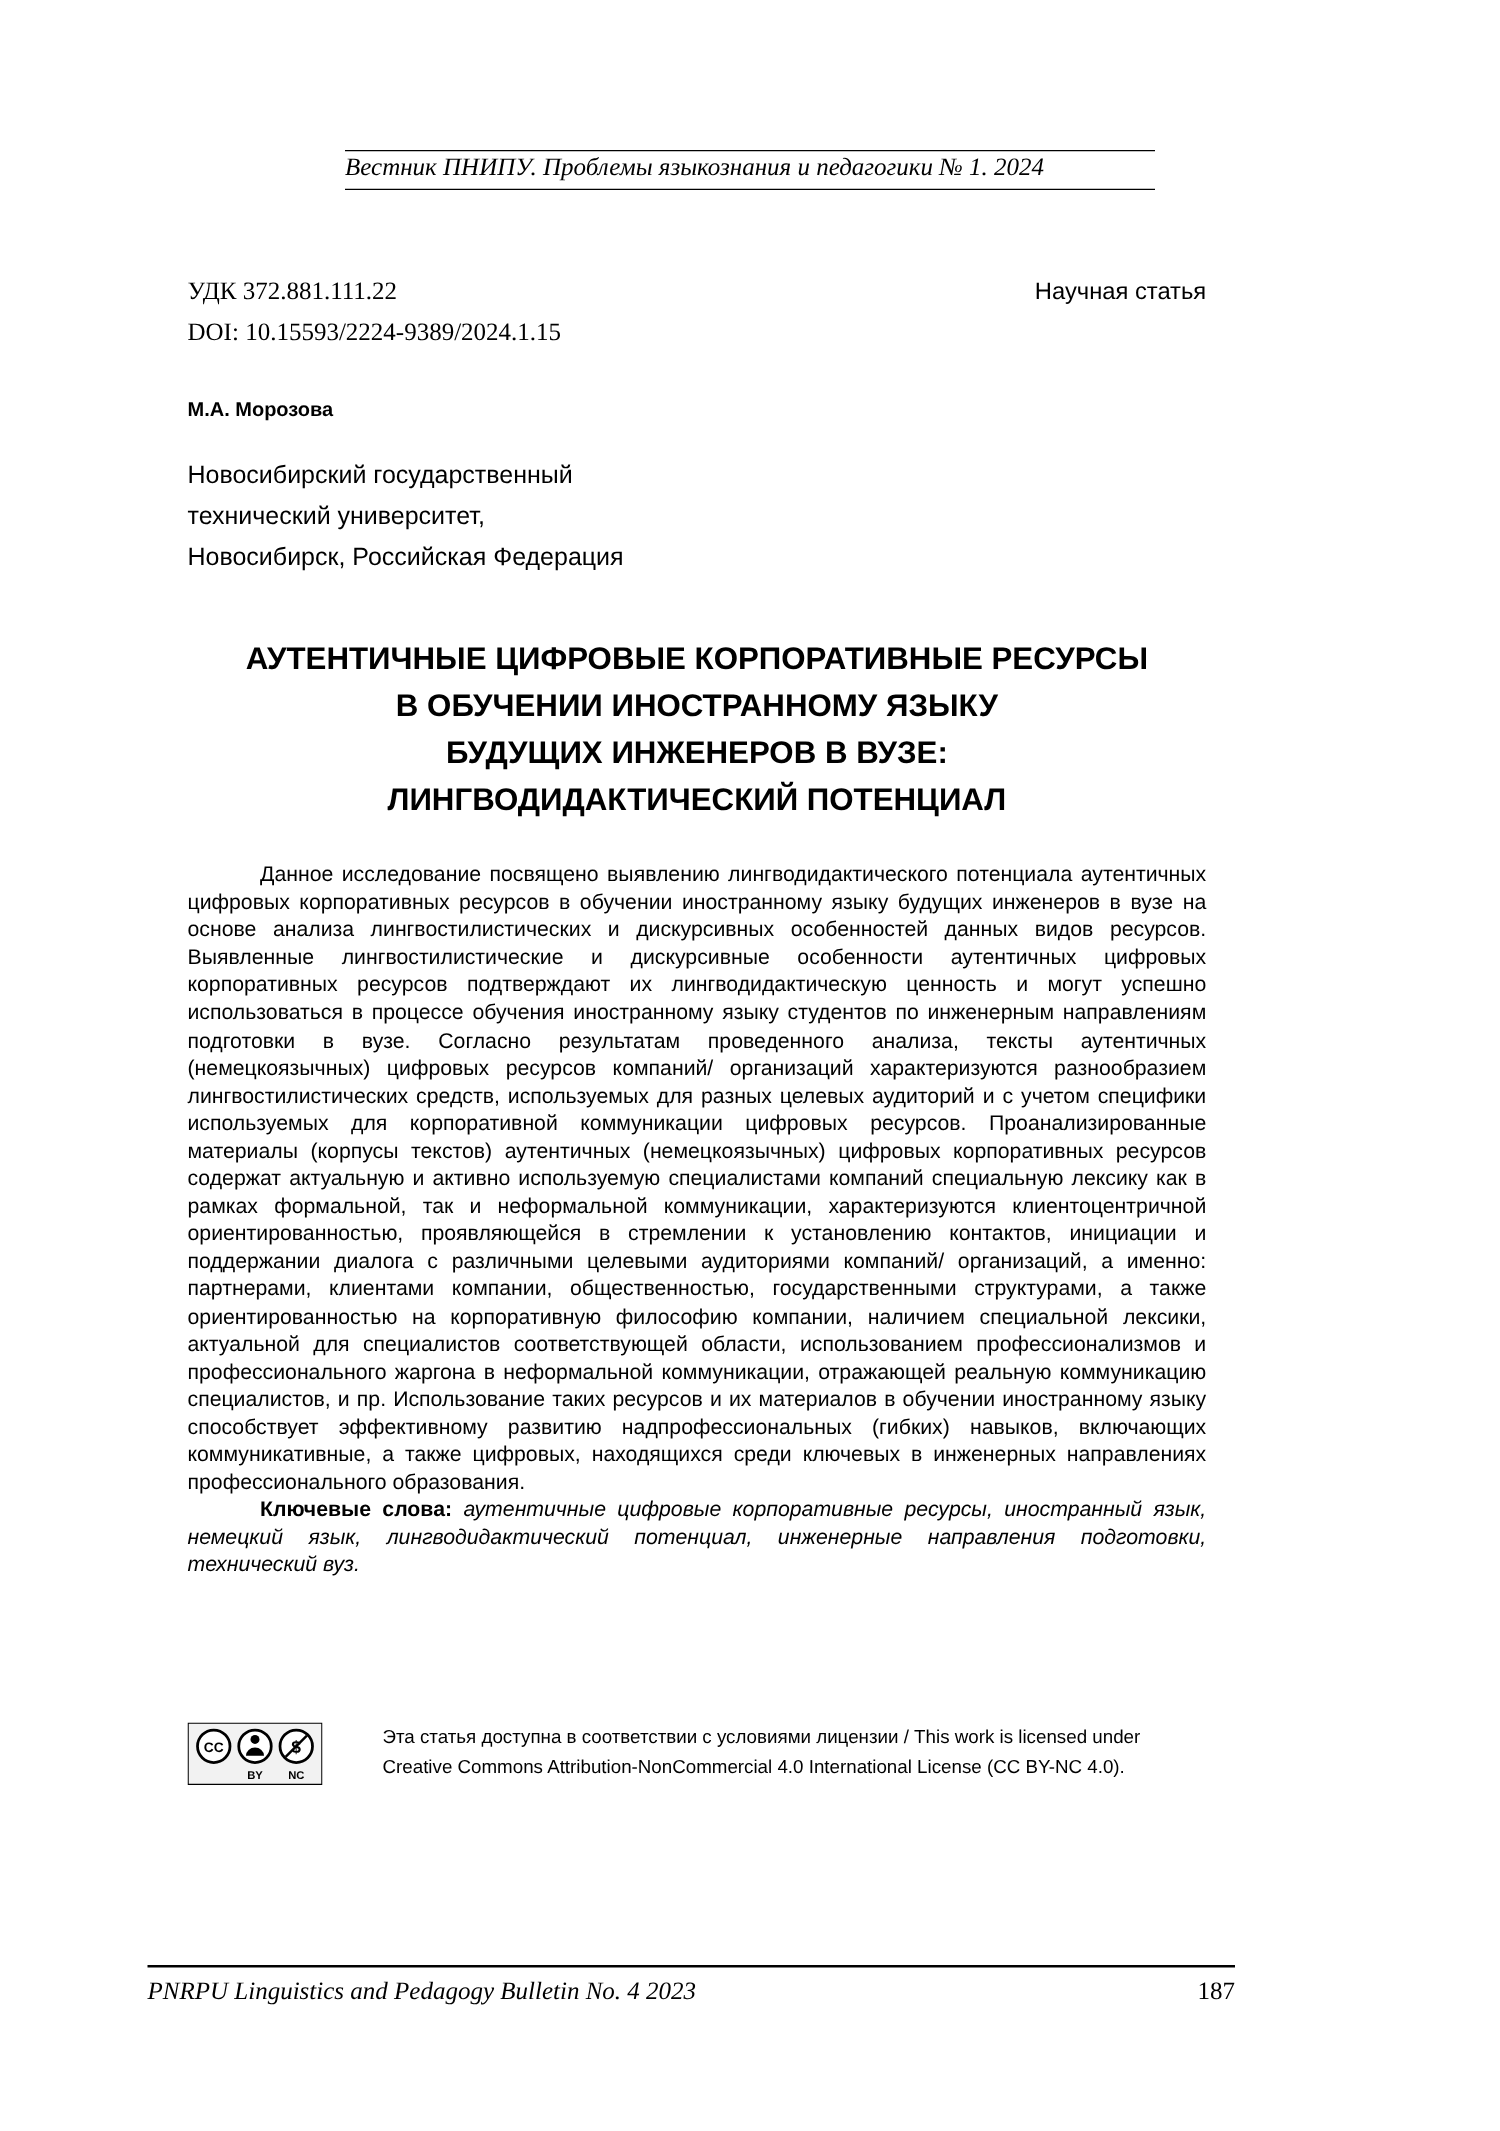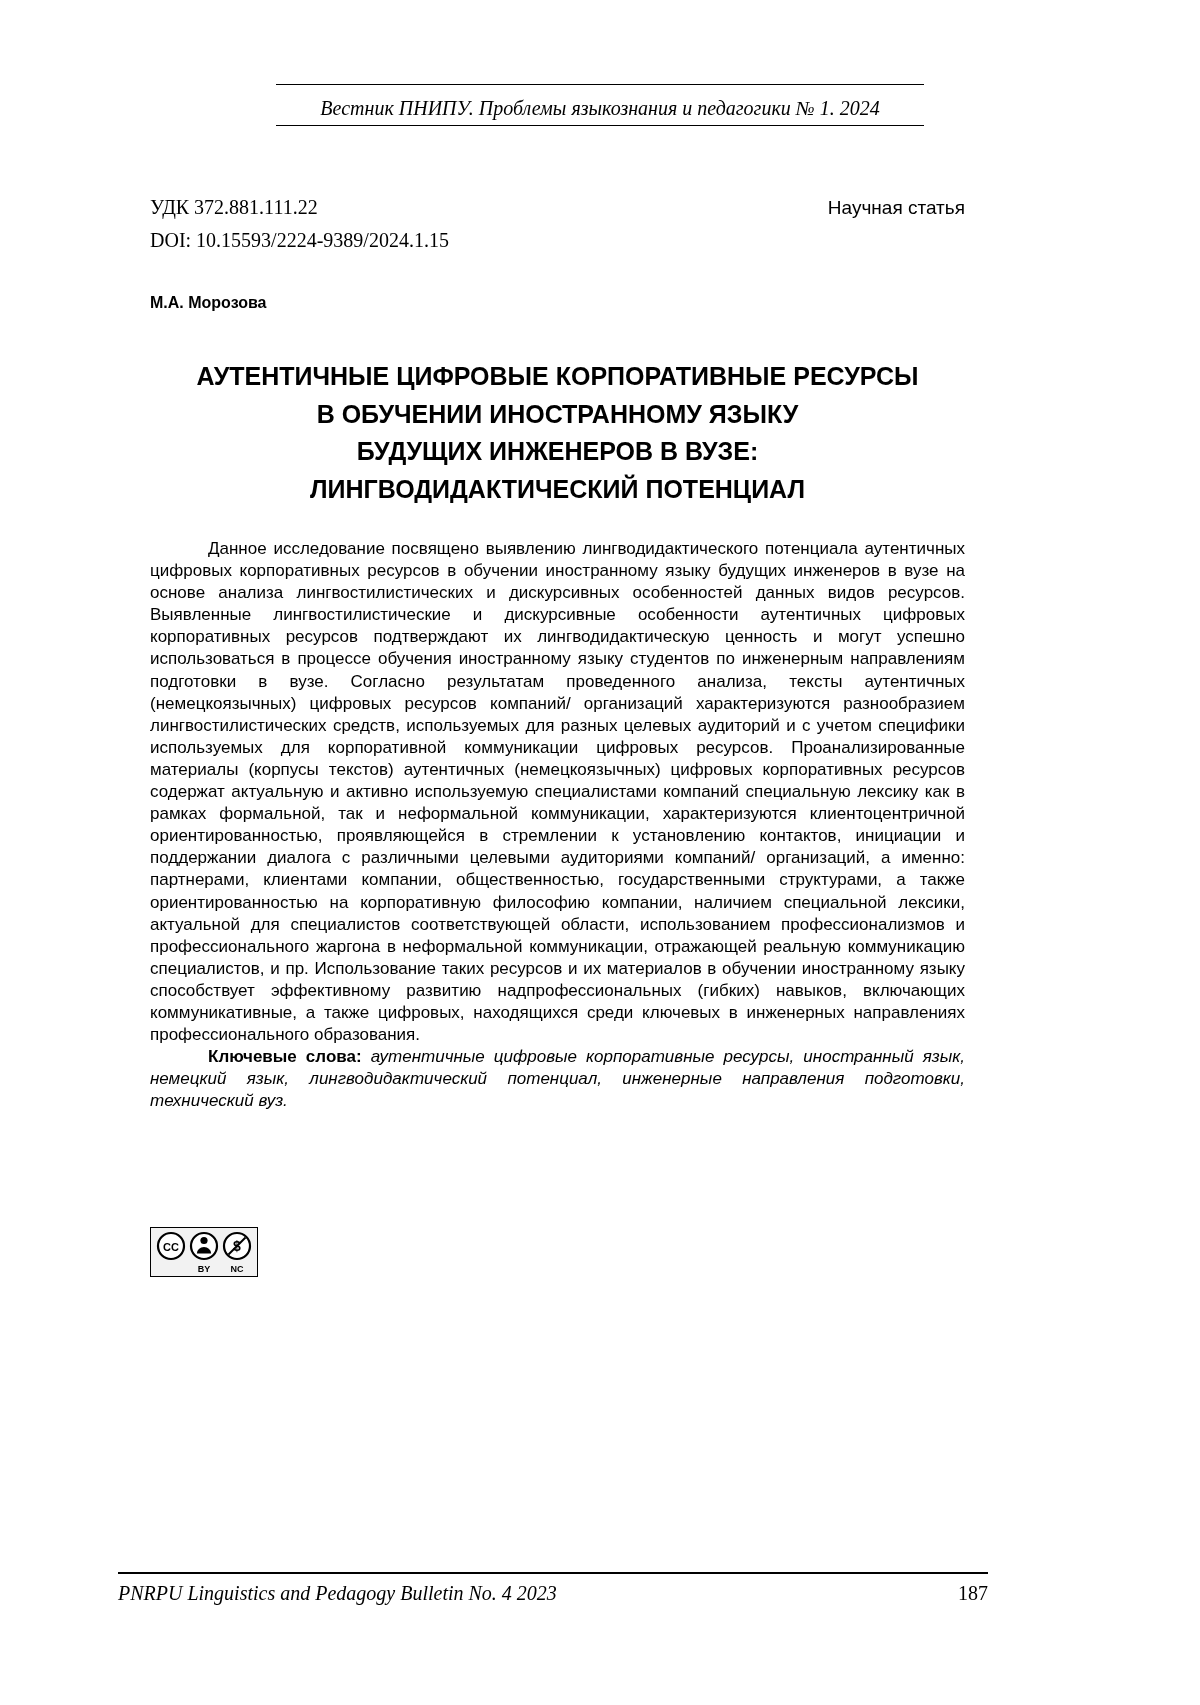--- a/index.html
+++ b/index.html
@@ -7,29 +7,28 @@
   .page {
     position: relative;
     width: 1200px;
     height: 1705px;
     background: #ffffff;
     color: #000000;
     font-family: "Liberation Sans", sans-serif;
     overflow: hidden;
   }
   .journal-header {
-    margin: 84px auto 0 auto;
+    margin: 120px auto 0 auto;
     width: 648px;
-    text-align: center;
     font-family: "Liberation Serif", serif;
     font-style: italic;
     font-size: 20px;
     border-top: 1.5px solid #000;
     border-bottom: 1.5px solid #000;
-    padding: 12px 0 5px 0;
+    padding: 2px 0 5px 0;
   }
   .content { margin-left: 150px; width: 815px; }
 
   .meta-row {
     display: flex;
     justify-content: space-between;
     align-items: center;
     margin-top: 70px;
   }
   .udk, .doi {
@@ -113,20 +112,23 @@
 
     <div class="meta-row">
       <span class="udk">УДК 372.881.111.22</span>
       <span class="article-type">Научная статья</span>
     </div>
     <div class="doi">DOI: 10.15593/2224-9389/2024.1.15</div>
 
     <div class="author-row">
       <div>
         <div class="author-name">М.А. Морозова</div>
+        <div class="affiliation">Новосибирский государственный
+технический университет,
+Новосибирск, Российская Федерация</div>
       </div>
     </div>
 
     <h1 class="article-title">АУТЕНТИЧНЫЕ ЦИФРОВЫЕ КОРПОРАТИВНЫЕ РЕСУРСЫ
 В ОБУЧЕНИИ ИНОСТРАННОМУ ЯЗЫКУ
 БУДУЩИХ ИНЖЕНЕРОВ В ВУЗЕ:
 ЛИНГВОДИДАКТИЧЕСКИЙ ПОТЕНЦИАЛ</h1>
 
     <p class="abstract">Данное исследование посвящено выявлению лингводидактического потенциала аутентичных цифровых корпоративных ресурсов в обучении иностранному языку будущих инженеров в вузе на основе анализа лингвостилистических и дискурсивных особенностей данных видов ресурсов. Выявленные лингвостилистические и дискурсивные особенности аутентичных цифровых корпоративных ресурсов подтверждают их лингводидактическую ценность и могут успешно использоваться в процессе обучения иностранному языку студентов по инженерным направлениям подготовки в вузе. Согласно результатам проведенного анализа, тексты аутентичных (немецкоязычных) цифровых ресурсов компаний/ организаций характеризуются разнообразием лингвостилистических средств, используемых для разных целевых аудиторий и с учетом специфики используемых для корпоративной коммуникации цифровых ресурсов. Проанализированные материалы (корпусы текстов) аутентичных (немецкоязычных) цифровых корпоративных ресурсов содержат актуальную и активно используемую специалистами компаний специальную лексику как в рамках формальной, так и неформальной коммуникации, характеризуются клиентоцентричной ориентированностью, проявляющейся в стремлении к установлению контактов, инициации и поддержании диалога с различными целевыми аудиториями компаний/ организаций, а именно: партнерами, клиентами компании, общественностью, государственными структурами, а также ориентированностью на корпоративную философию компании, наличием специальной лексики, актуальной для специалистов соответствующей области, использованием профессионализмов и профессионального жаргона в неформальной коммуникации, отражающей реальную коммуникацию специалистов, и пр. Использование таких ресурсов и их материалов в обучении иностранному языку способствует эффективному развитию надпрофессиональных (гибких) навыков, включающих коммуникативные, а также цифровых, находящихся среди ключевых в инженерных направлениях профессионального образования.</p>
 
@@ -151,20 +153,21 @@
         </g>
 
         <g>
           <circle cx="87" cy="19" r="13" fill="#ffffff" stroke="#000" stroke-width="2.2"></circle>
           <text x="87" y="24" font-size="14" font-weight="bold" font-family="Liberation Sans, sans-serif" text-anchor="middle">$</text>
           <line x1="78.5" y1="27.5" x2="95.5" y2="10.5" stroke="#000" stroke-width="2"></line>
         </g>
         <text x="54" y="45" font-size="9" font-weight="bold" font-family="Liberation Sans, sans-serif" text-anchor="middle">BY</text>
         <text x="87" y="45" font-size="9" font-weight="bold" font-family="Liberation Sans, sans-serif" text-anchor="middle">NC</text>
       </svg>
+      <div class="license-text">Эта статья доступна в соответствии с условиями лицензии / This work is licensed under Creative Commons Attribution-NonCommercial 4.0 International License (CC BY-NC 4.0).</div>
     </div>
 
   </div>
 
   <div class="footer">
     <span class="footer-journal">PNRPU Linguistics and Pedagogy Bulletin No. 4 2023</span>
     <span class="footer-page">187</span>
   </div>
 
 </div>

